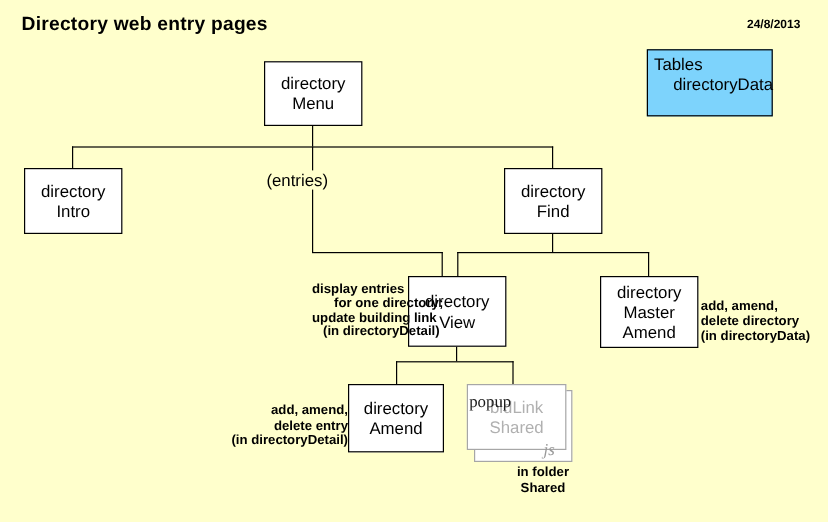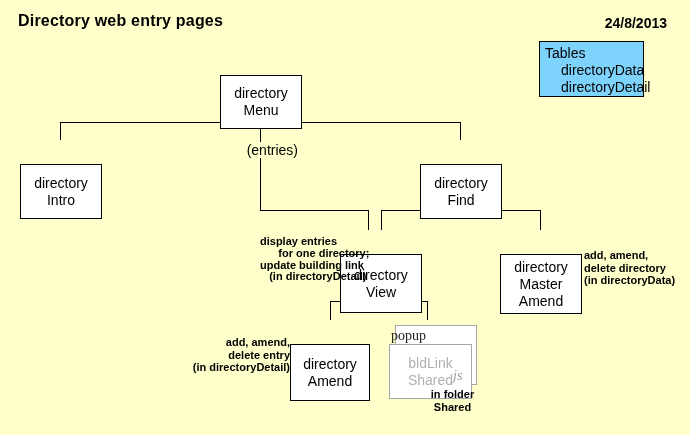--- a/index.html
+++ b/index.html
@@ -10,48 +10,48 @@
     font-family:"Liberation Sans", sans-serif;
     color:#000;
     overflow:hidden;
   }
   .title{
     position:absolute;left:18px;top:12px;
     font-size:16px;font-weight:bold;letter-spacing:.2px;
   }
   .date{
     position:absolute;right:23px;top:15px;
-    font-size:14px;font-weight:bold;
+    font-size:10px;font-weight:bold;
   }
   .node{
     position:absolute;
     background:#fff;border:1px solid #000;
     display:flex;align-items:center;justify-content:center;
     text-align:center;font-size:14px;line-height:17px;
-    white-space:pre-line;z-index:3;margin-top:24px;
+    white-space:pre-line;z-index:3;
   }
   .node.gray{
     border:1px solid #a6a6a6;color:#b0b0b0;
   }
   .backpage{
     position:absolute;background:#fff;border:1px solid #a6a6a6;z-index:2;
   }
   .panel{
     position:absolute;left:539px;top:41px;width:105px;height:56px;
     background:#7dd3fc;border:1px solid #000;
     font-size:14px;line-height:17px;box-sizing:border-box;
     padding:3px 5px;z-index:3;
   }
   .panel .indent{padding-left:16px;}
   .hline,.vline{position:absolute;background:#000;z-index:1;}
   .hline{height:1px;}
   .vline{width:1px;}
   .lbl{position:absolute;z-index:4;}
   .entries{
-    left:222px;top:142px;width:76px;text-align:right;
+    left:222px;top:142px;width:76px;text-align:left;
     font-size:14px;background:#FFFFCC;z-index:4;
   }
   .note{
     font-size:11px;font-weight:bold;line-height:12.5px;white-space:pre;
   }
   .view-note{left:220px;top:236px;line-height:11.8px;margin-left:40px;}
   .master-note{left:584px;top:249px;}
   .amend-note{left:178px;top:336px;width:112px;text-align:right;white-space:pre-line;}
   .folder-note{left:405px;top:388px;width:95px;text-align:center;white-space:pre-line;}
   .serif{font-family:"Liberation Serif", serif;}
@@ -62,21 +62,20 @@
 <body>
 
 <div id="canvas">
 
   <div class="title">Directory web entry pages</div>
   <div class="date">24/8/2013</div>
 
   <div class="panel">
     <div>Tables</div>
     <div class="indent">directoryData</div>
-    <div class="indent">directoryDetail</div>
   </div>
 
   <div class="vline" style="left:260px;top:103px;height:19px;"></div>
   <div class="hline" style="left:60px;top:122px;width:401px;"></div>
   <div class="vline" style="left:60px;top:122px;height:18px;"></div>
   <div class="vline" style="left:460px;top:122px;height:18px;"></div>
   <div class="vline" style="left:260px;top:122px;height:88px;"></div>
   <div class="hline" style="left:260px;top:210px;width:109px;"></div>
   <div class="vline" style="left:368px;top:210px;height:20px;"></div>
   <div class="vline" style="left:460px;top:193px;height:17px;"></div>

